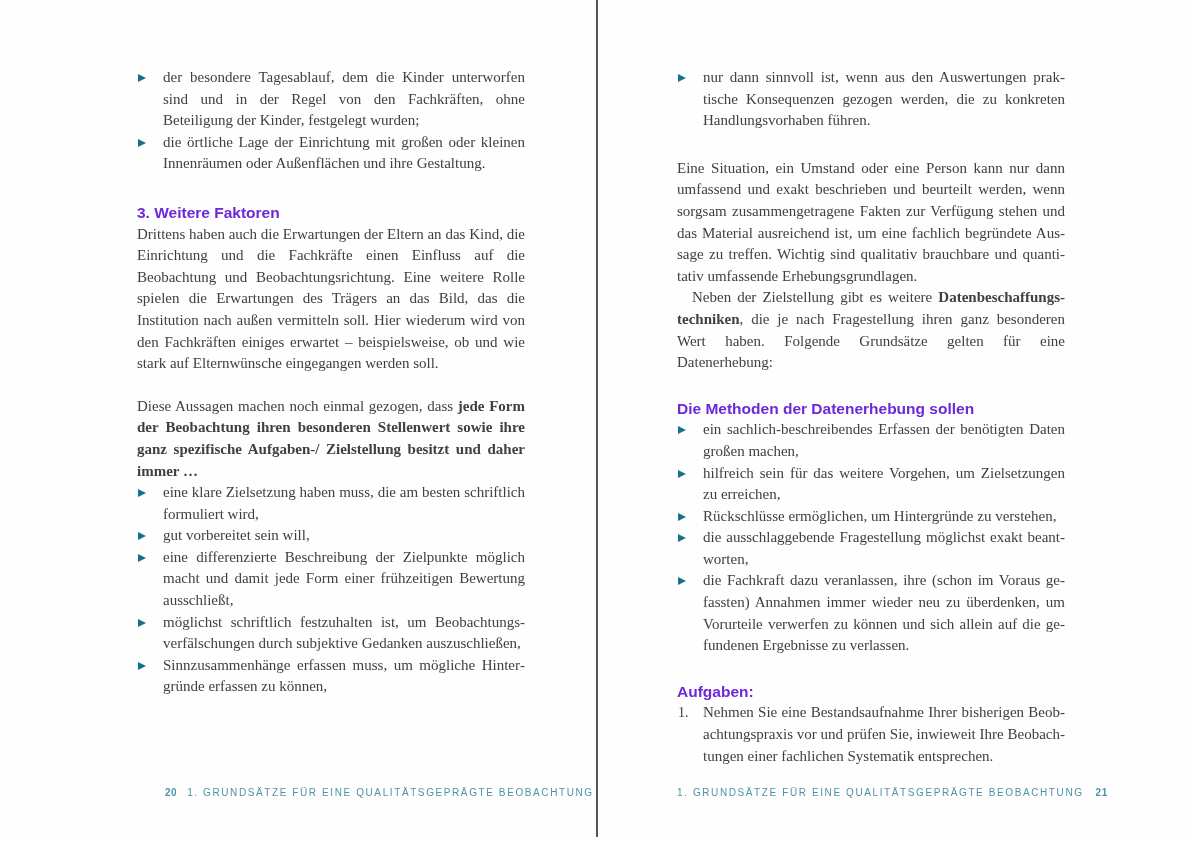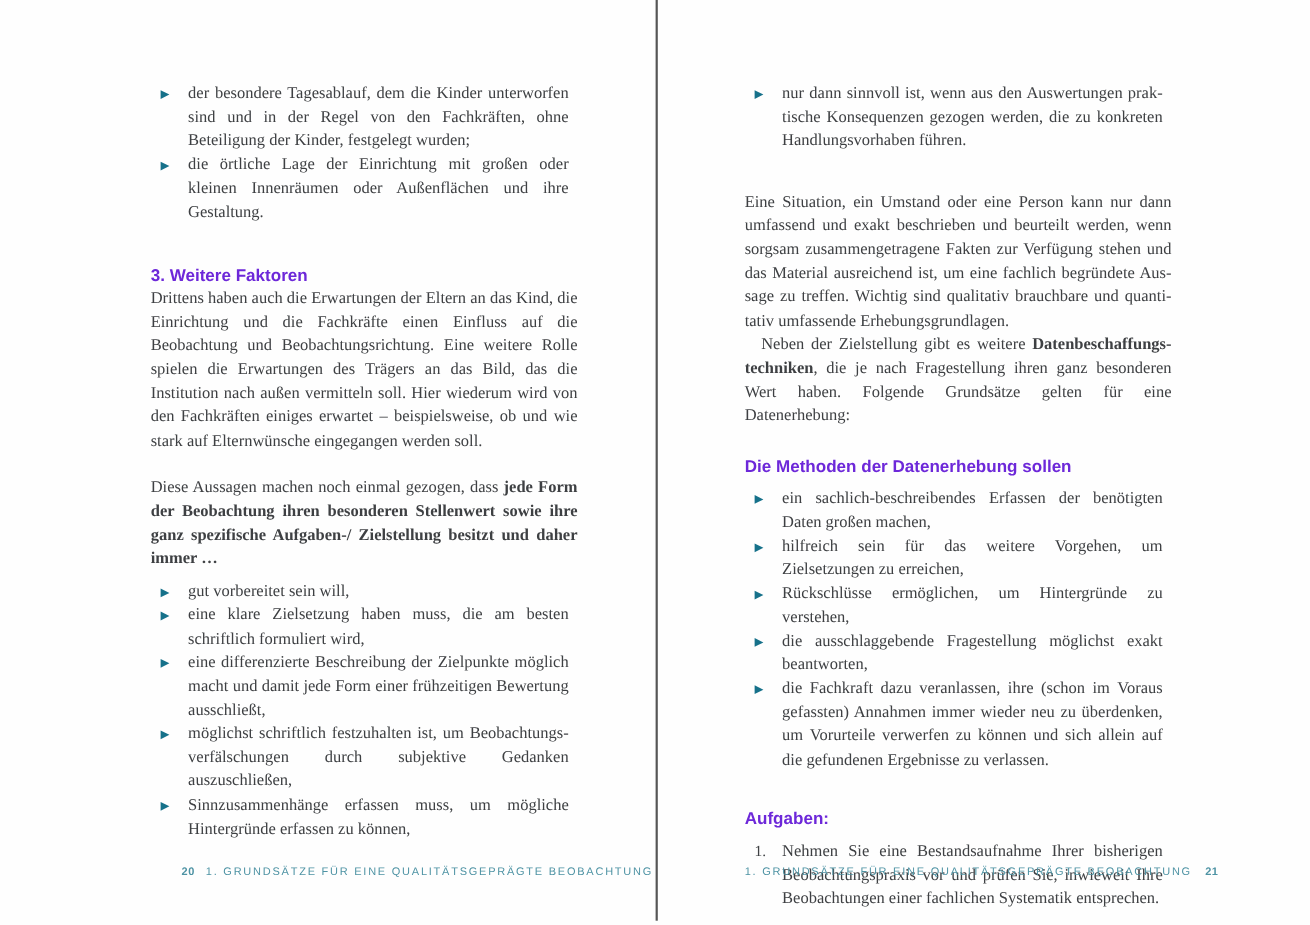--- a/index.html
+++ b/index.html
@@ -8,21 +8,21 @@
   .divider{position:absolute;left:596px;top:0;width:2px;height:837px;background:#565656;}
   .col{position:absolute;top:67px;width:388px;font-size:15px;line-height:21.6px;}
   .col-left{left:137px;}
   .col-right{left:677px;}
   .para{text-align:justify;margin:0;}
   .para.indent{text-indent:15px;}
   .bold{font-weight:bold;}
   .heading{font-family:"Liberation Sans","DejaVu Sans",sans-serif;font-weight:bold;
            color:#6d28d9;font-size:15.5px;line-height:21.6px;margin-top:1px;}
   .spacer{height:21px;}
-  .bullets{margin:8px;}
+  .bullets{margin:0;}
   .bullet-item{position:relative;padding-left:26px;text-align:justify;}
   .num-item{position:relative;padding-left:26px;text-align:justify;}
   .tri{position:absolute;left:1px;top:7px;width:0;height:0;
        border-left:8px solid #16718a;border-top:4px solid transparent;border-bottom:4px solid transparent;}
   .num-marker{position:absolute;left:1px;top:0;font-size:14px;}
   .footer{position:absolute;top:787px;width:420px;
           font-family:"Liberation Sans","DejaVu Sans",sans-serif;font-size:10px;
           letter-spacing:1.6px;color:#4e93a4;text-transform:uppercase;white-space:nowrap;}
   .footer-left{left:137px;}
   .footer-right{left:677px;}
@@ -40,22 +40,22 @@
       <div class="bullets">
         <div class="bullet-item"><span class="tri"></span><span><span>der besondere Tagesablauf, dem die Kinder unterworfen sind und in der Regel von den Fachkräften, ohne Beteiligung der Kinder, festgelegt wurden;</span></span></div>
         <div class="bullet-item"><span class="tri"></span><span><span>die örtliche Lage der Einrichtung mit großen oder kleinen Innenräumen oder Außenflächen und ihre Gestaltung.</span></span></div>
       </div>
       <div class="spacer" style="height: 26px;"></div>
       <div class="heading">3. Weitere Faktoren</div>
       <div class="para"><span>Drittens haben auch die Erwartungen der Eltern an das Kind, die Einrichtung und die Fachkräfte einen Einfluss auf die Beobachtung und Beobachtungsrichtung. Eine wei­tere Rolle spielen die Erwartungen des Trägers an das Bild, das die Institution nach außen vermitteln soll. Hier wiederum wird von den Fachkräften einiges erwartet – beispielsweise, ob und wie stark auf Elternwünsche eingegangen werden soll.</span></div>
       <div class="spacer" style="height: 21px;"></div>
       <div class="para"><span>Diese Aussagen machen noch einmal gezogen, dass </span><span class="bold">jede Form der Beobachtung ihren besonderen Stellenwert sowie ihre ganz spezifische Aufgaben-/ Zielstellung besitzt und daher immer …</span></div>
       <div class="bullets">
+        <div class="bullet-item"><span class="tri"></span><span><span>eine klare Zielsetzung haben muss, die am besten schriftlich formuliert wird,</span></span></div>
         <div class="bullet-item"><span class="tri"></span><span><span>gut vorbereitet sein will,</span></span></div>
-        <div class="bullet-item"><span class="tri"></span><span><span>eine klare Zielsetzung haben muss, die am besten schriftlich formuliert wird,</span></span></div>
         <div class="bullet-item"><span class="tri"></span><span><span>eine differenzierte Beschreibung der Zielpunkte möglich macht und damit jede Form einer frühzeitigen Bewertung ausschließt,</span></span></div>
         <div class="bullet-item"><span class="tri"></span><span><span>möglichst schriftlich festzuhalten ist, um Beobachtungs­verfälschungen durch subjektive Gedanken auszuschließen,</span></span></div>
         <div class="bullet-item"><span class="tri"></span><span><span>Sinnzusammenhänge erfassen muss, um mögliche Hinter­gründe erfassen zu können,</span></span></div>
       </div>
     </div>
   <div class="col col-right">
       <div class="bullets">
         <div class="bullet-item"><span class="tri"></span><span><span>nur dann sinnvoll ist, wenn aus den Auswertungen prak­tische Konsequenzen gezogen werden, die zu konkreten Handlungsvorhaben führen.</span></span></div>
       </div>
       <div class="spacer" style="height: 26px;"></div>

